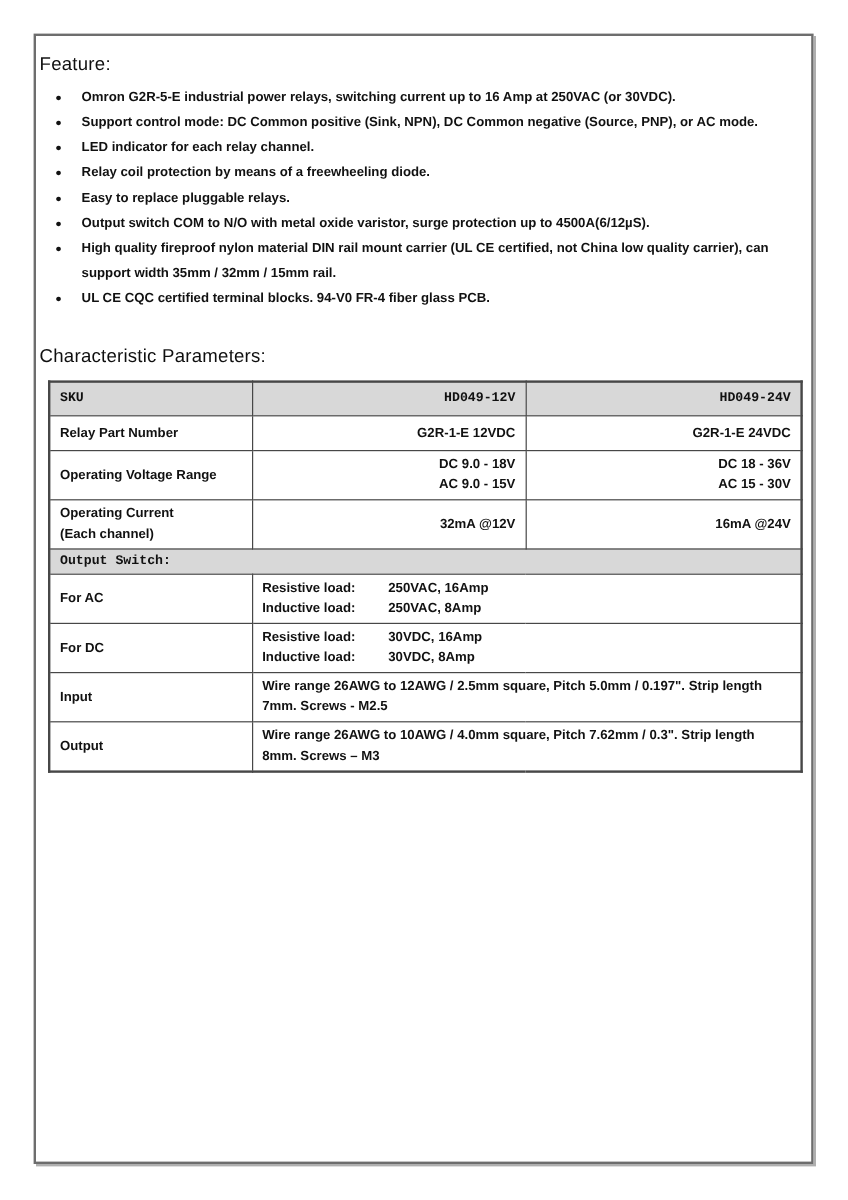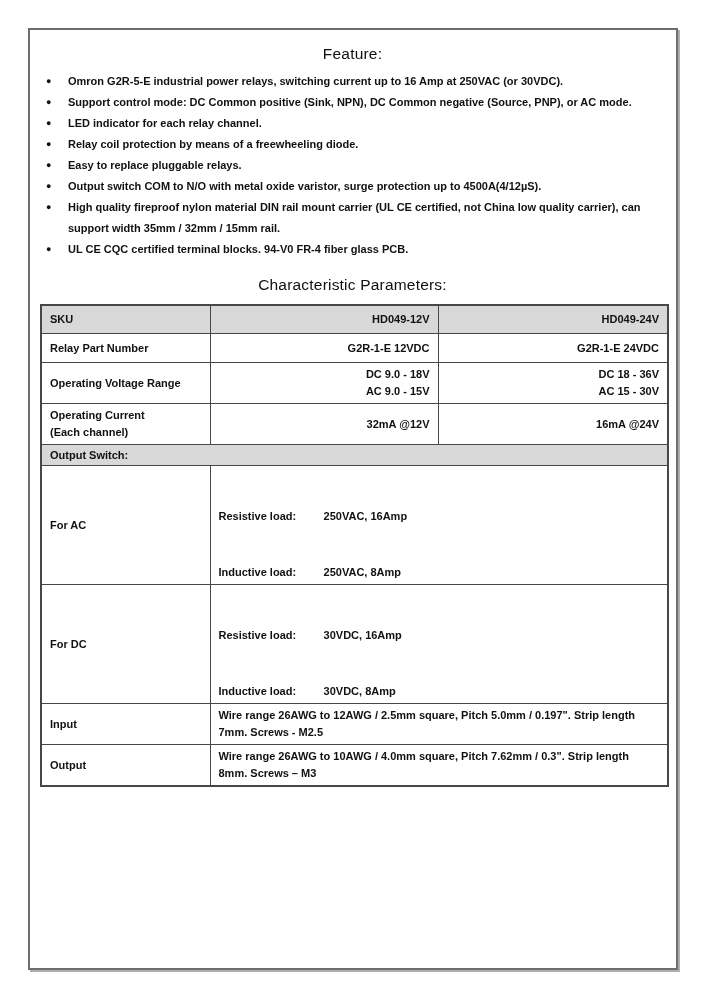--- a/index.html
+++ b/index.html
@@ -18,24 +18,23 @@
     box-shadow: 2px 2px 0 rgba(110,110,110,0.55);
     padding: 12px 4px 0 3px;
     overflow: hidden;
   }
   .doc-heading {
     font-size: 15.5px;
     font-weight: 400;
     color: #0f0f0f;
     margin: 0;
     letter-spacing: 0.2px;
-    text-align: center;
   }
   #feature-heading { margin-top: 3px; }
-  #params-heading { margin-top: 16px; }
+  #params-heading { margin-top: 29px; }
 
   .bullet-list {
     list-style: none;
     margin: 8px 0 0 0;
     padding: 0;
   }
   .bullet-item {
     display: flex;
     font-size: 11px;
     font-weight: 700;
@@ -58,31 +57,31 @@
   }
   table.params td {
     border: 1px solid #474747;
     font-size: 11px;
     font-weight: 700;
     padding: 3px 8px;
     vertical-align: middle;
     line-height: 16px;
   }
   td.c { text-align: right; }
-  tr.gray td, td.band { background: #d8d8d8; }
+  tr.gray td, td.band { background: #d8d8d8; font-family: Liberation Mono, monospace; }
   tr.h28 { height: 28px; }
   tr.h29 { height: 29px; padding-left: 32px; }
   tr.h32 { height: 32px; }
   tr.h38 { height: 38px; }
   tr.h40 { height: 40px; }
   tr.band-row { height: 18px; }
   tr.band-row td { padding: 2px 8px; }
   .two-line div { line-height: 17px; }
   td.merged { padding-left: 10px; }
-  .ld { display: inline-block; min-width: 102px; margin-top: 39px; }
+  .ld { display: inline-block; min-width: 102px; }
 </style>
 </head>
 <body>
 
 <div class="page-frame">
 
   <h2 class="doc-heading" id="feature-heading">Feature:</h2>
 
   <ul class="bullet-list">
     <li class="bullet-item">
@@ -100,21 +99,21 @@
     <li class="bullet-item">
       <span class="dot">●</span>
       <span class="btxt">Relay coil protection by means of a freewheeling diode.</span>
     </li>
     <li class="bullet-item">
       <span class="dot">●</span>
       <span class="btxt">Easy to replace pluggable relays.</span>
     </li>
     <li class="bullet-item">
       <span class="dot">●</span>
-      <span class="btxt">Output switch COM to N/O with metal oxide varistor, surge protection up to 4500A(4/12µS).</span>
+      <span class="btxt">Output switch COM to N/O with metal oxide varistor, surge protection up to 4500A(6/12µS).</span>
     </li>
     <li class="bullet-item">
       <span class="dot">●</span>
       <span class="btxt">High quality fireproof nylon material DIN rail mount carrier (UL CE certified, not China low quality carrier), can support width 35mm / 32mm / 15mm rail.</span>
     </li>
     <li class="bullet-item">
       <span class="dot">●</span>
       <span class="btxt">UL CE CQC certified terminal blocks. 94-V0 FR-4 fiber glass PCB.</span>
     </li>
   </ul>

